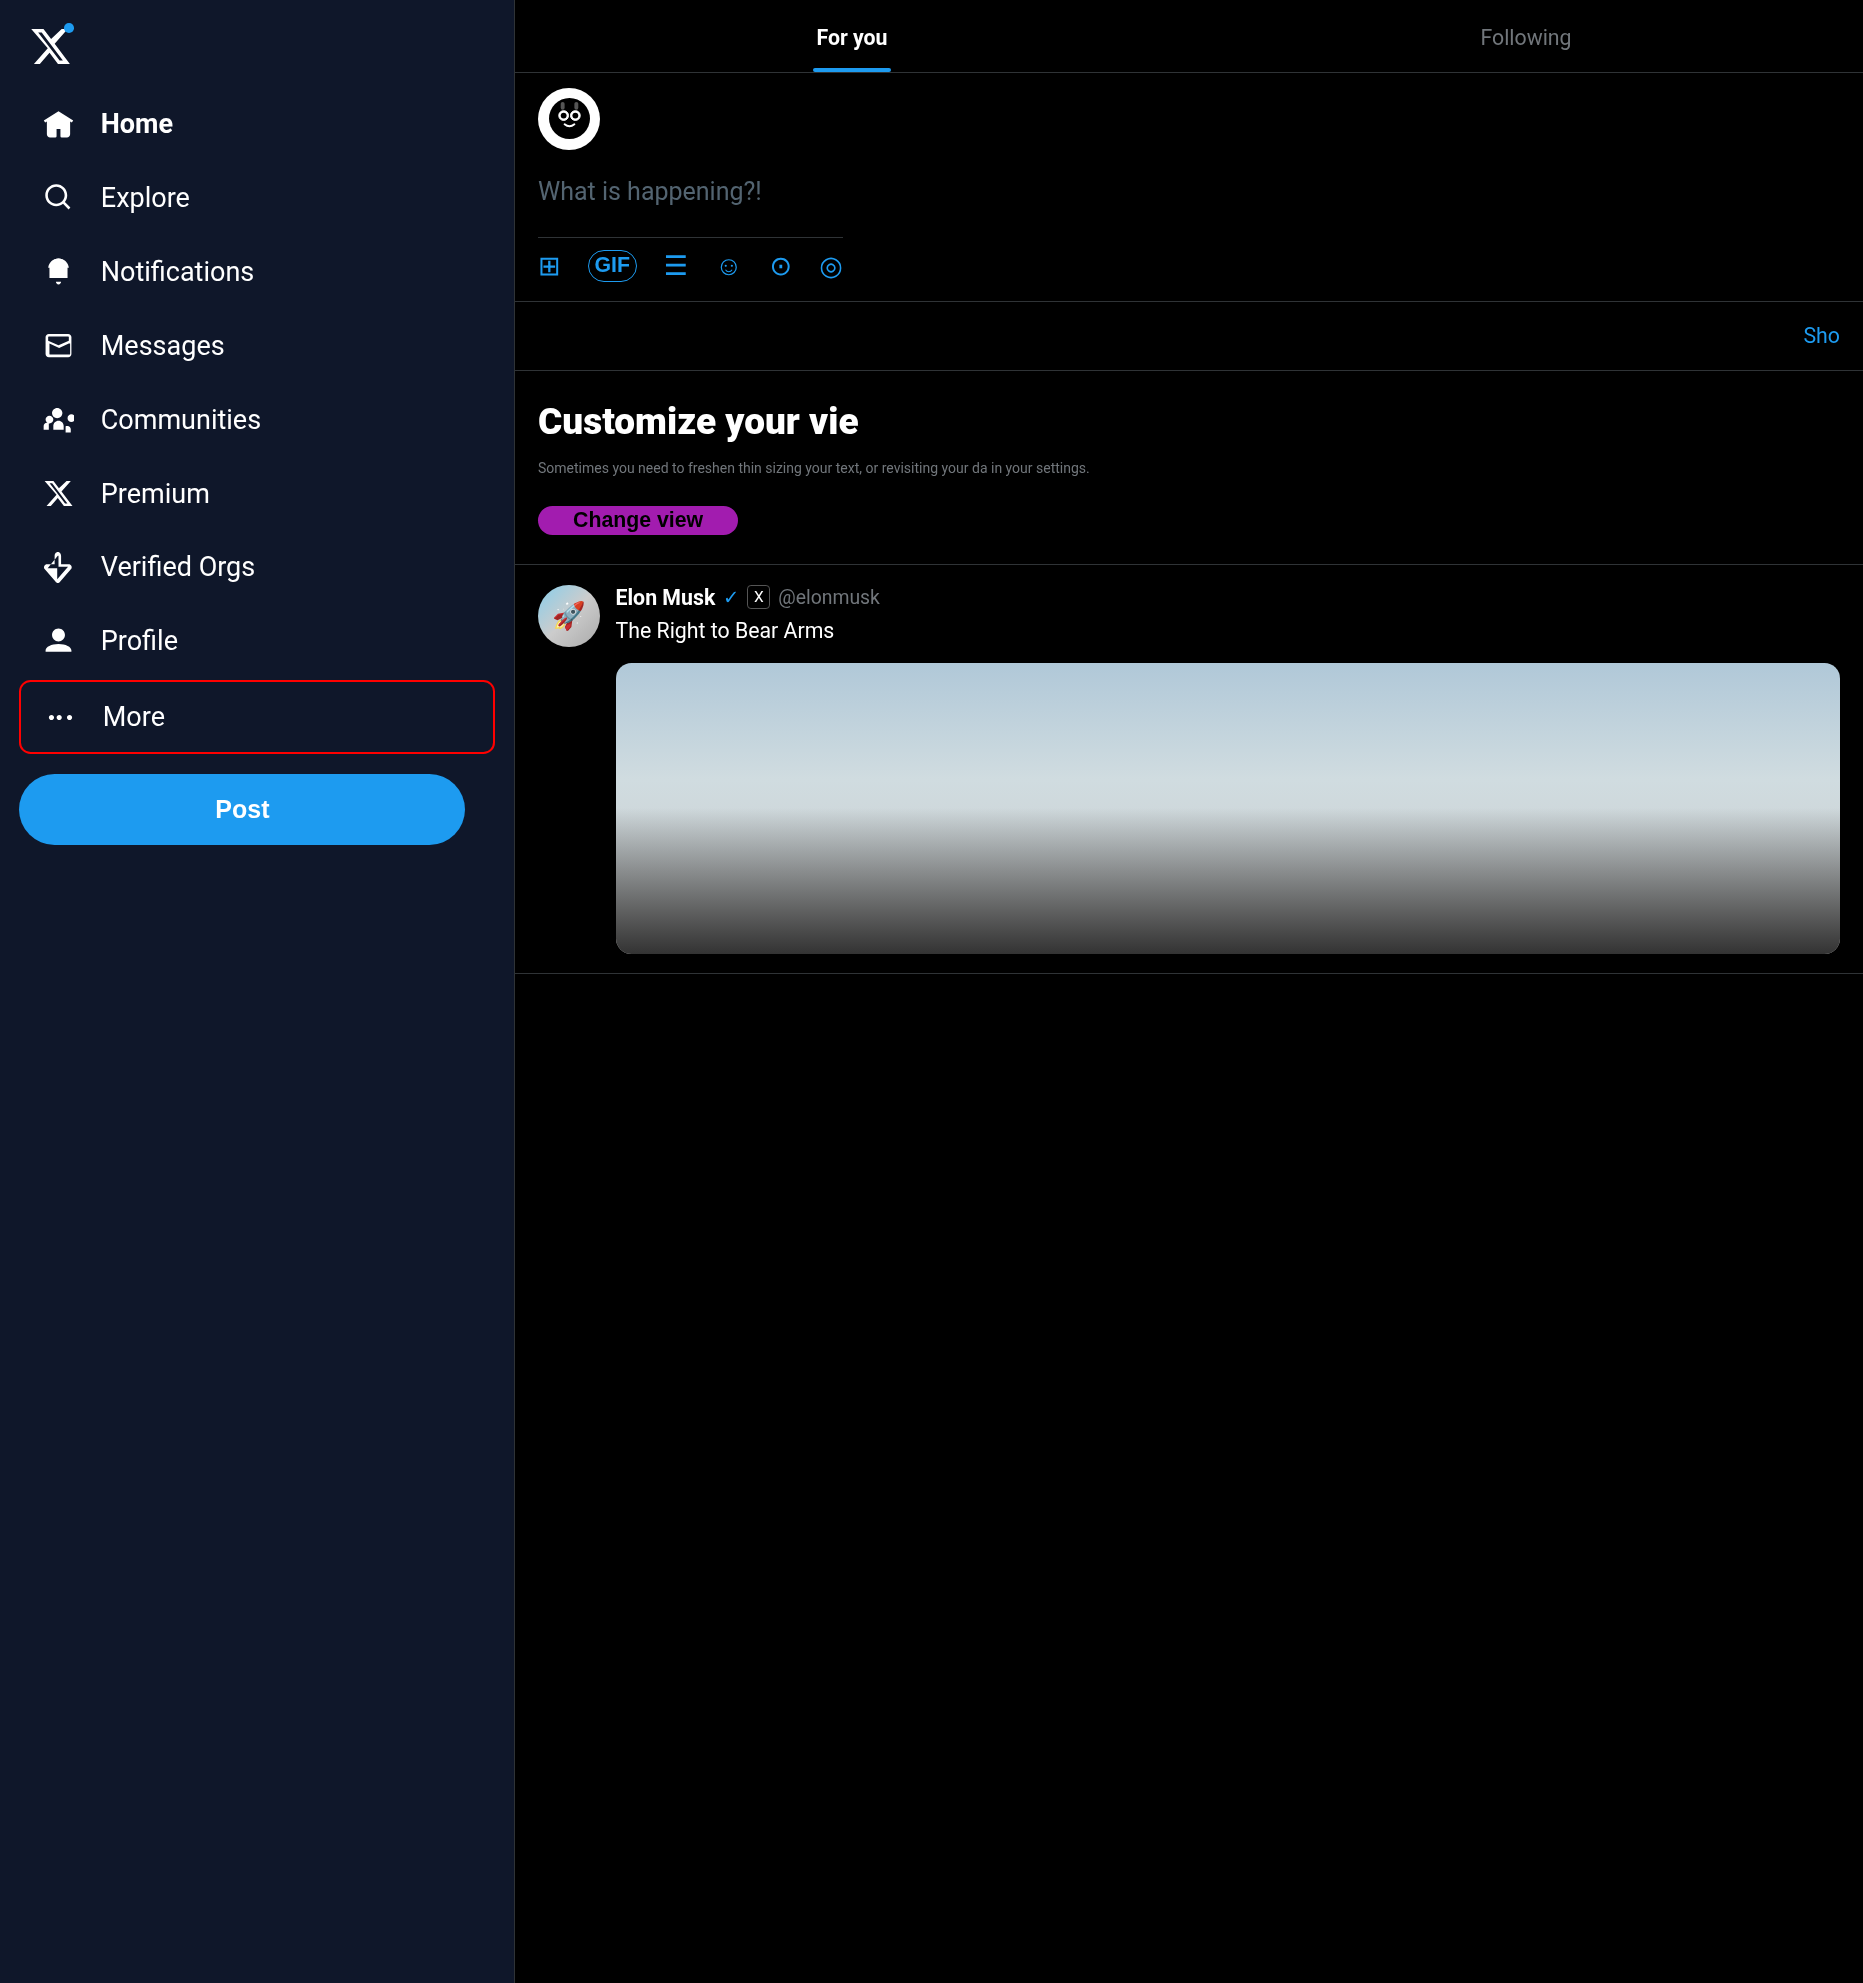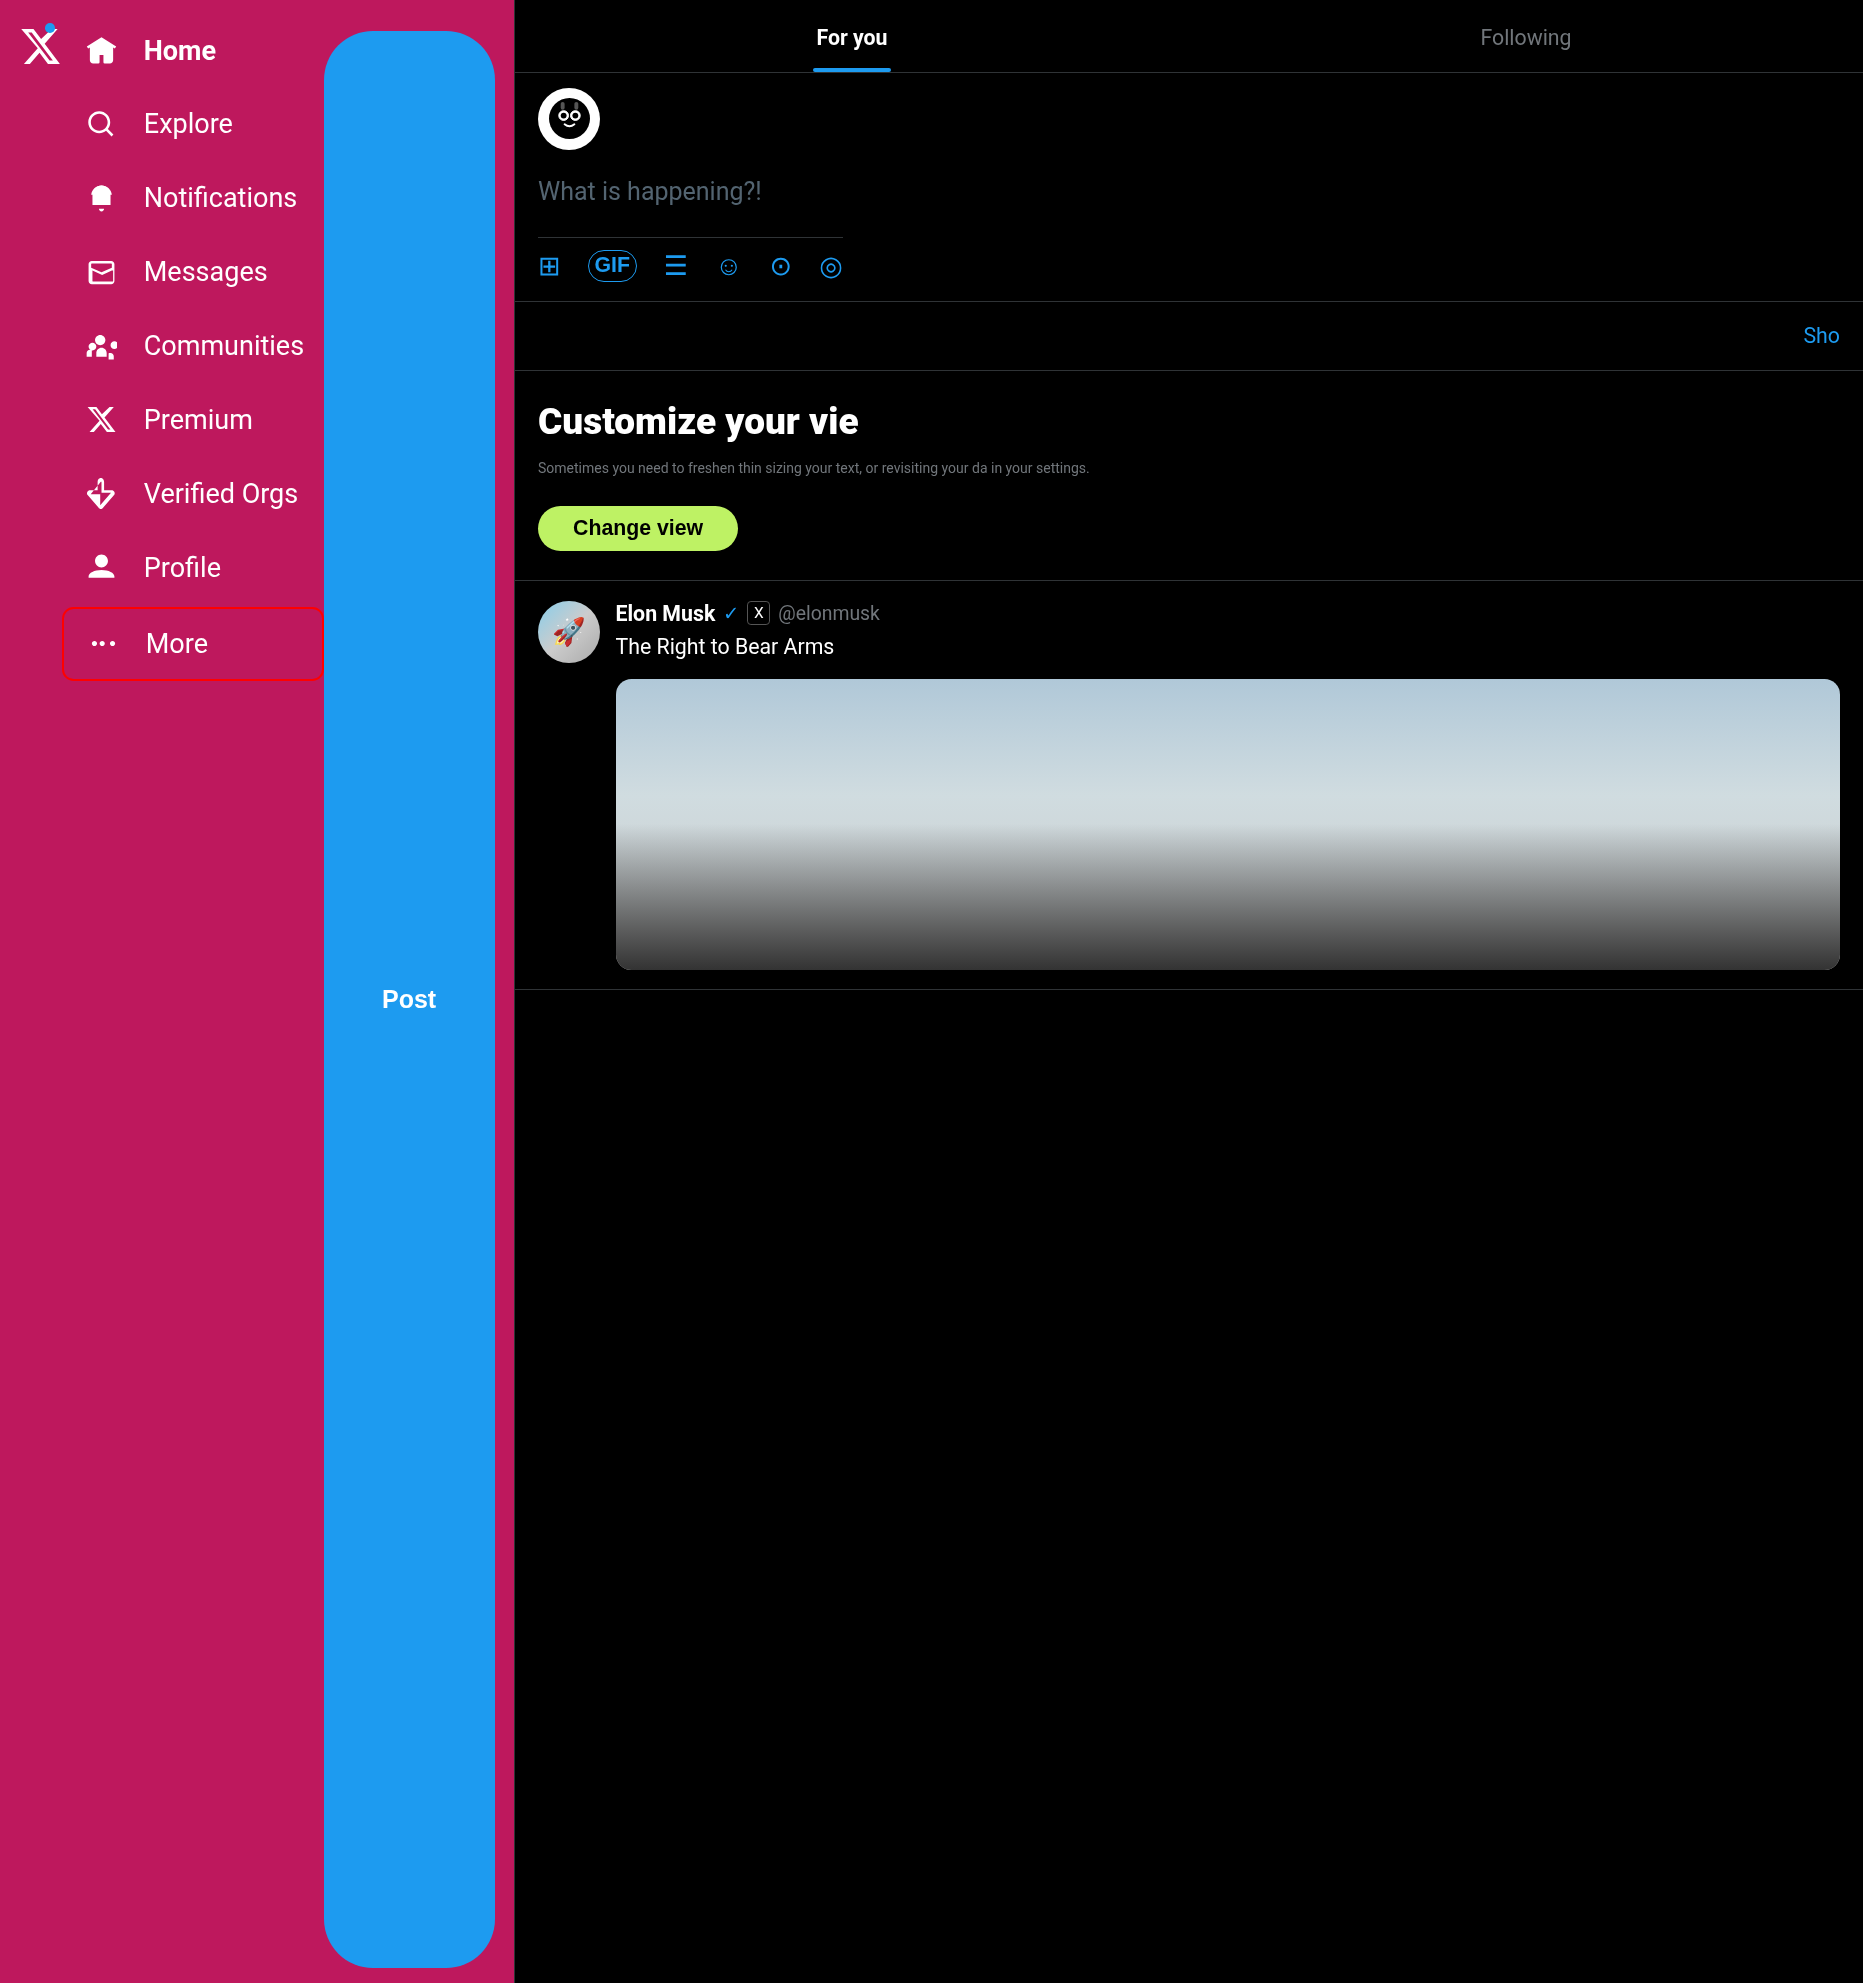--- a/index.html
+++ b/index.html
@@ -10,23 +10,23 @@
       display: flex;
       width: 1863px;
       min-height: 1983px;
       overflow: hidden;
     }
 
     
     .sidebar {
       width: 514px;
       min-height: 1983px;
-      background: #be185d;
-      display: flex;
-      flex-direction: row;
+      background: #0f172a;
+      display: flex;
+      flex-direction: column;
       padding: 15.5px 19.4px;
       flex-shrink: 0;
     }
 
     .sidebar-logo {
       width: 62px;
       height: 62px;
       display: flex;
       align-items: center;
       justify-content: center;
@@ -199,25 +199,25 @@
       color: #fff;
       margin-bottom: 15.5px;
     }
     .customize-desc {
       font-size: 14px;
       color: #71767b;
       line-height: 1.5;
       margin-bottom: 27px;
     }
     .change-view-btn {
-      background: #bef264;
+      background: #a21caf;
       color: #000;
       border: none;
       border-radius: 49px;
-      padding: 10px 35px;
+      padding: 2px 35px;
       font-size: 21.3px;
       font-weight: 700;
       cursor: pointer;
     }
 
     
     .tweet-item {
       display: flex;
       gap: 15.5px;
       padding: 19.4px 23px;

